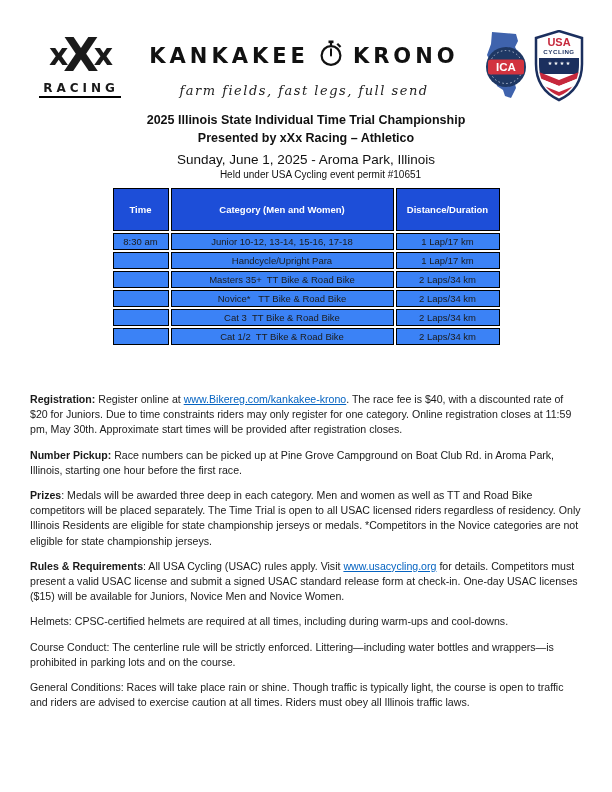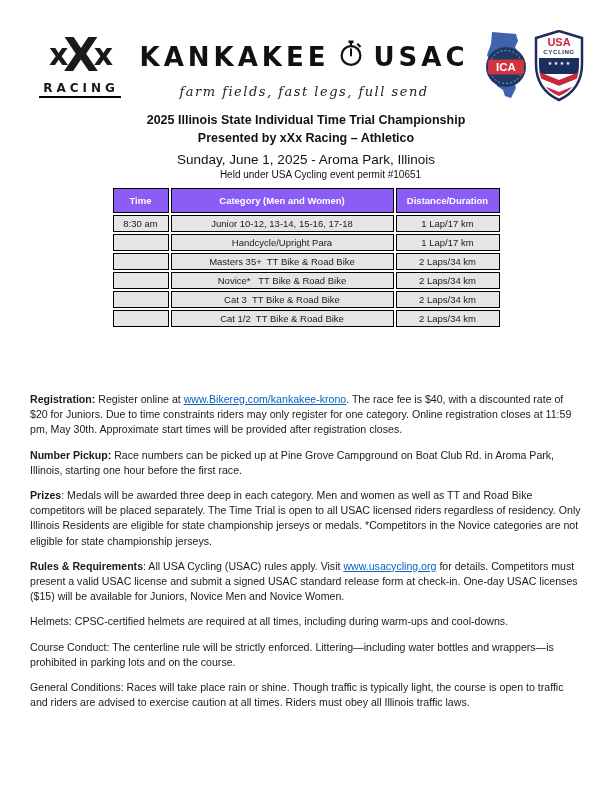--- a/index.html
+++ b/index.html
@@ -20,44 +20,44 @@
   .xxx-marks .xs { font-size:30px; font-weight:900; letter-spacing:-2px; font-family:"DejaVu Sans",sans-serif; }
   .xxx-marks .xl { font-size:46px; font-weight:900; letter-spacing:-2px; font-family:"DejaVu Sans",sans-serif; margin:0 -3px; }
   .xxx-racing-word {
     display:inline-block; font-size:12px; font-weight:700; letter-spacing:4px;
     border-bottom:2px solid #000; padding:0 2px 1px 4px; margin-top:-4px;
     font-family:"DejaVu Sans",sans-serif;
   }
   .event-logo { flex:1; text-align:center; padding-top:10px; }
   .krono-title {
     display:flex; align-items:center; justify-content:center; gap:10px;
-    font-family:"DejaVu Sans",sans-serif; font-weight:900; font-size:26px;
+    font-family:"DejaVu Sans",sans-serif; font-weight:900; font-size:21px;
     letter-spacing:4px; color:#111;
   }
   .tagline {
     margin-top:11px; font-family:"DejaVu Serif",serif; font-style:italic;
     font-size:13px; letter-spacing:1.5px; color:#222;
   }
   .right-logos { width:108px; display:flex; gap:4px; align-items:flex-start; justify-content:flex-end; }
 
   
   .title-block { position:absolute; top:111px; left:0; right:0; text-align:center; }
   .title-line { font-size:12.5px; font-weight:700; line-height:18px; color:#111; }
   .date-line  { font-size:13.5px; font-weight:400; margin-top:5px; color:#111; }
   .permit-line{ font-size:10px;   font-weight:400; margin-top:2px; color:#111;margin-left:29px; }
 
   
   .table-wrap { position:absolute; top:186px; left:0; right:0; display:flex; justify-content:center; }
   table.schedule { border-collapse:separate; border-spacing:2px; }
   table.schedule th, table.schedule td {
     border:1px solid #000; font-size:9.5px; padding:2px 5px; white-space:pre;
-    background:#e5e5e5; height:17px; vertical-align:middle;text-align:center;
+    background:#3b82f6; height:17px; vertical-align:middle;text-align:center;
   }
   table.schedule th {
-    background:#8b5cf6; color:#fff; font-weight:700; text-align:center; padding:6px 6px;
+    background:#1d4ed8; color:#fff; font-weight:700; text-align:center; padding:15px 6px;
   }
   td.col-time { width:56px; text-align:center; }
   td.col-cat  { width:223px; text-align:left; }
   td.col-dist { width:104px; text-align:left; }
 
   
   .info { position:absolute; top:392px; left:30px; width:552px; }
   .info p { font-size:10.6px; line-height:15.2px; margin-bottom:10px; color:#1a1a1a; }
   .info .lbl { font-weight:700; }
   .info a { color:#0563C1; text-decoration:underline; cursor:pointer; }
@@ -83,21 +83,21 @@
         <span>KANKAKEE</span>
         <span>
           <svg width="24" height="27" viewBox="0 0 24 27">
             <rect x="9.5" y="0.5" width="5" height="2.6" fill="#111"></rect>
             <rect x="10.9" y="2.6" width="2.2" height="3" fill="#111"></rect>
             <rect x="17.6" y="4.2" width="4.6" height="2.2" fill="#111" transform="rotate(45 19.9 5.3)"></rect>
             <circle cx="12" cy="15.5" r="9.4" fill="none" stroke="#111" stroke-width="2.2"></circle>
             <line x1="12" y1="15.5" x2="12" y2="9.2" stroke="#111" stroke-width="2" stroke-linecap="round"></line>
           </svg>
         </span>
-        <span>USAC</span>
+        <span>KRONO</span>
       </div>
       <div class="tagline">farm fields, fast legs, full send</div>
     </div>
 
     <div class="right-logos">
       <span>
         <svg width="52" height="74" viewBox="0 0 52 74">
           <path d="M14,2 L38,4 L40,11 L37,17 L42,26 L41,38 L36,50 L38,58 L33,68 L27,66 L25,60 L19,56 L17,49 L11,42 L13,33 L9,25 L13,14 Z" fill="#3F63AD"></path>
           <circle cx="28" cy="37" r="20" fill="#1F3864"></circle>
           <circle cx="28" cy="37" r="16.5" fill="none" stroke="#cfd8ea" stroke-width="1" stroke-dasharray="1.5 2.5" opacity="0.8"></circle>

